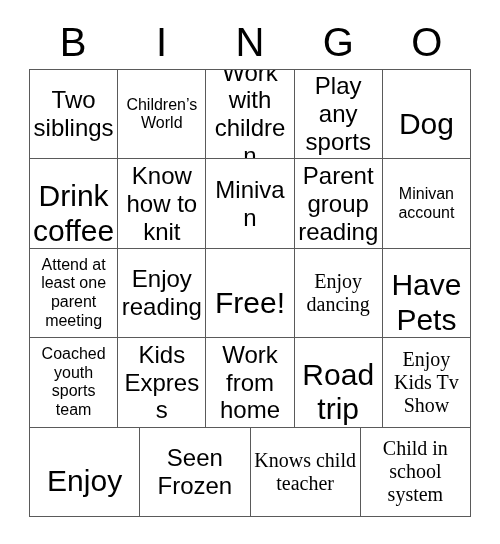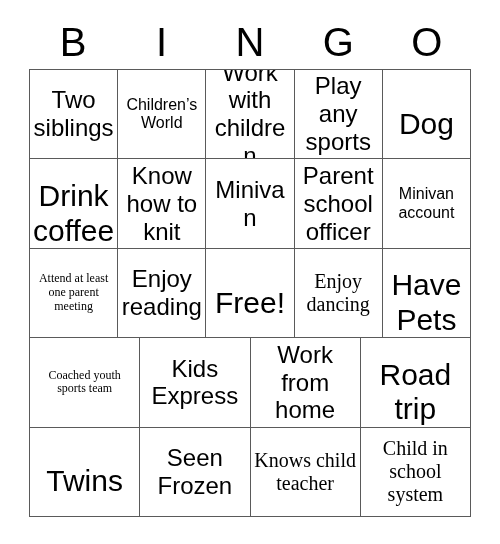--- a/index.html
+++ b/index.html
@@ -76,21 +76,21 @@
     width: 100%;
     line-height: 1.16;
     word-wrap: break-word;
     hyphens: none;
   }
   
   .cell[data-size="xl"] .cell-text { font-size: 30px; margin-top: 20px; }
   .cell[data-size="lg"] .cell-text { font-size: 24px; }
   .cell[data-size="md"] .cell-text { font-size: 20px; font-family: Liberation Serif, serif; }
   .cell[data-size="sm"] .cell-text { font-size: 16px; }
-  .cell[data-size="xs"] .cell-text { font-size: 12px; font-family: Liberation Serif, serif; }
+  .cell[data-size="xs"] .cell-text { font-size: 16px; }
 </style>
 </head>
 <body>
 
 <div class="card">
 
   <div class="header-row">
     <div class="header-cell">B</div>
     <div class="header-cell">I</div>
     <div class="header-cell">N</div>
@@ -122,21 +122,21 @@
       <div class="cell" data-size="xl">
           <span class="cell-text">Drink coffee</span>
         </div>
       <div class="cell" data-size="lg">
           <span class="cell-text">Know how to knit</span>
         </div>
       <div class="cell" data-size="lg">
           <span class="cell-text">Minivan</span>
         </div>
       <div class="cell" data-size="lg">
-          <span class="cell-text">Parent school officer</span>
+          <span class="cell-text">Parent group reading</span>
         </div>
       <div class="cell" data-size="sm">
           <span class="cell-text">Minivan account</span>
         </div>
     </div>
 
     <div class="grid-row">
       <div class="cell" data-size="xs">
           <span class="cell-text">Attend at least one parent meeting</span>
         </div>
@@ -160,25 +160,28 @@
         </div>
       <div class="cell" data-size="lg">
           <span class="cell-text">Kids Express</span>
         </div>
       <div class="cell" data-size="lg">
           <span class="cell-text">Work from home</span>
         </div>
       <div class="cell" data-size="xl">
           <span class="cell-text">Road trip</span>
         </div>
+      <div class="cell" data-size="md">
+          <span class="cell-text">Enjoy Kids Tv Show</span>
+        </div>
     </div>
 
     <div class="grid-row">
       <div class="cell" data-size="xl">
-          <span class="cell-text">Twins</span>
+          <span class="cell-text">Enjoy</span>
         </div>
       <div class="cell" data-size="lg">
           <span class="cell-text">Seen Frozen</span>
         </div>
       <div class="cell" data-size="md">
           <span class="cell-text">Knows child teacher</span>
         </div>
       <div class="cell" data-size="md">
           <span class="cell-text">Child in school system</span>
         </div>

